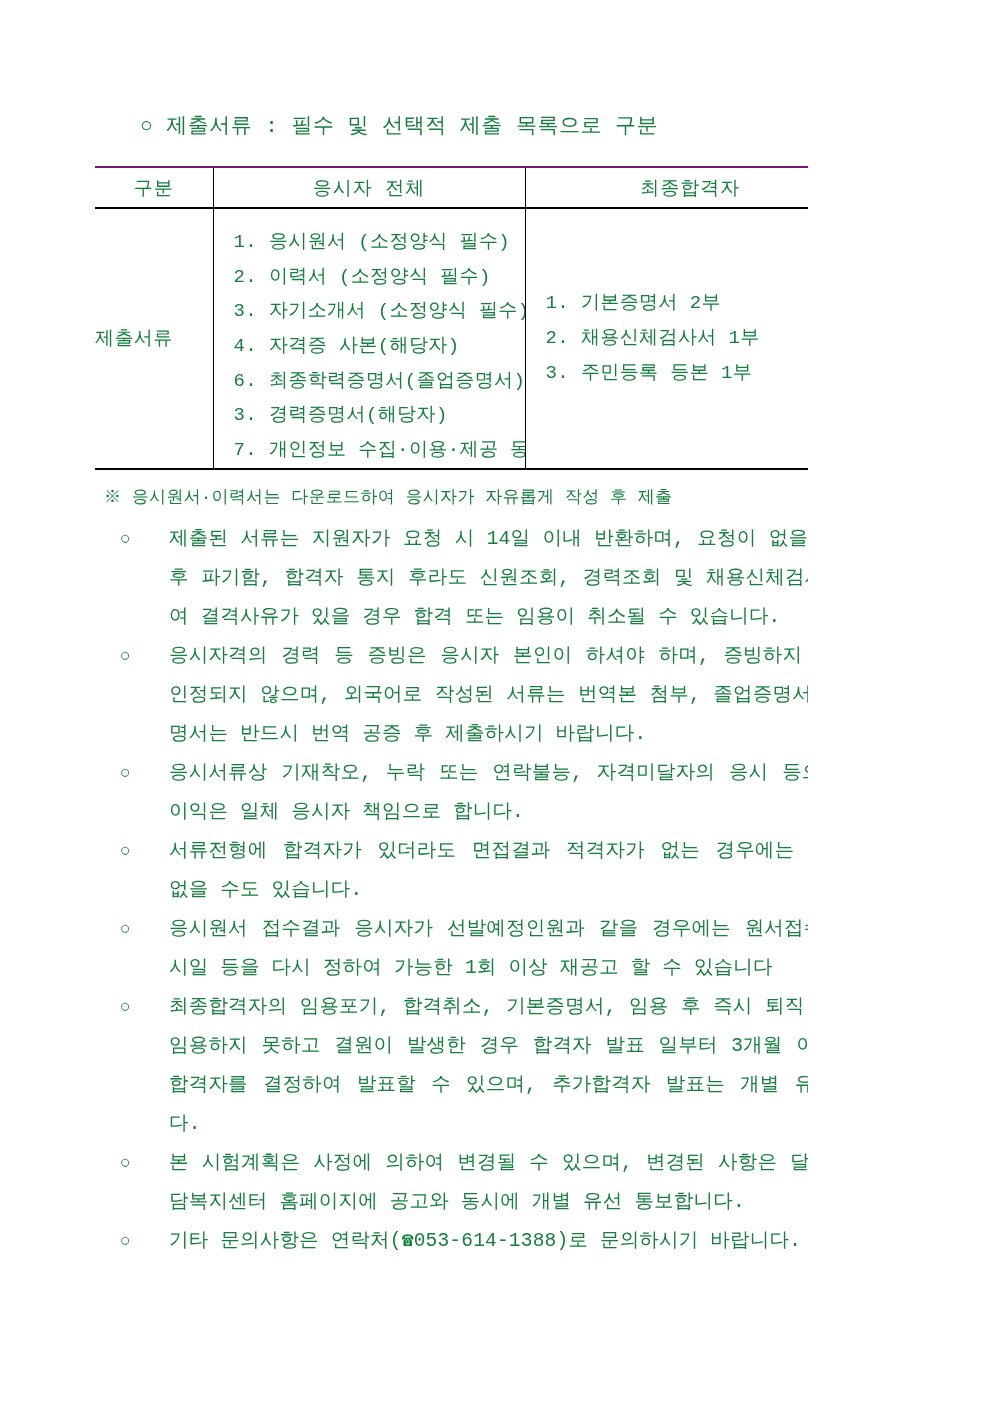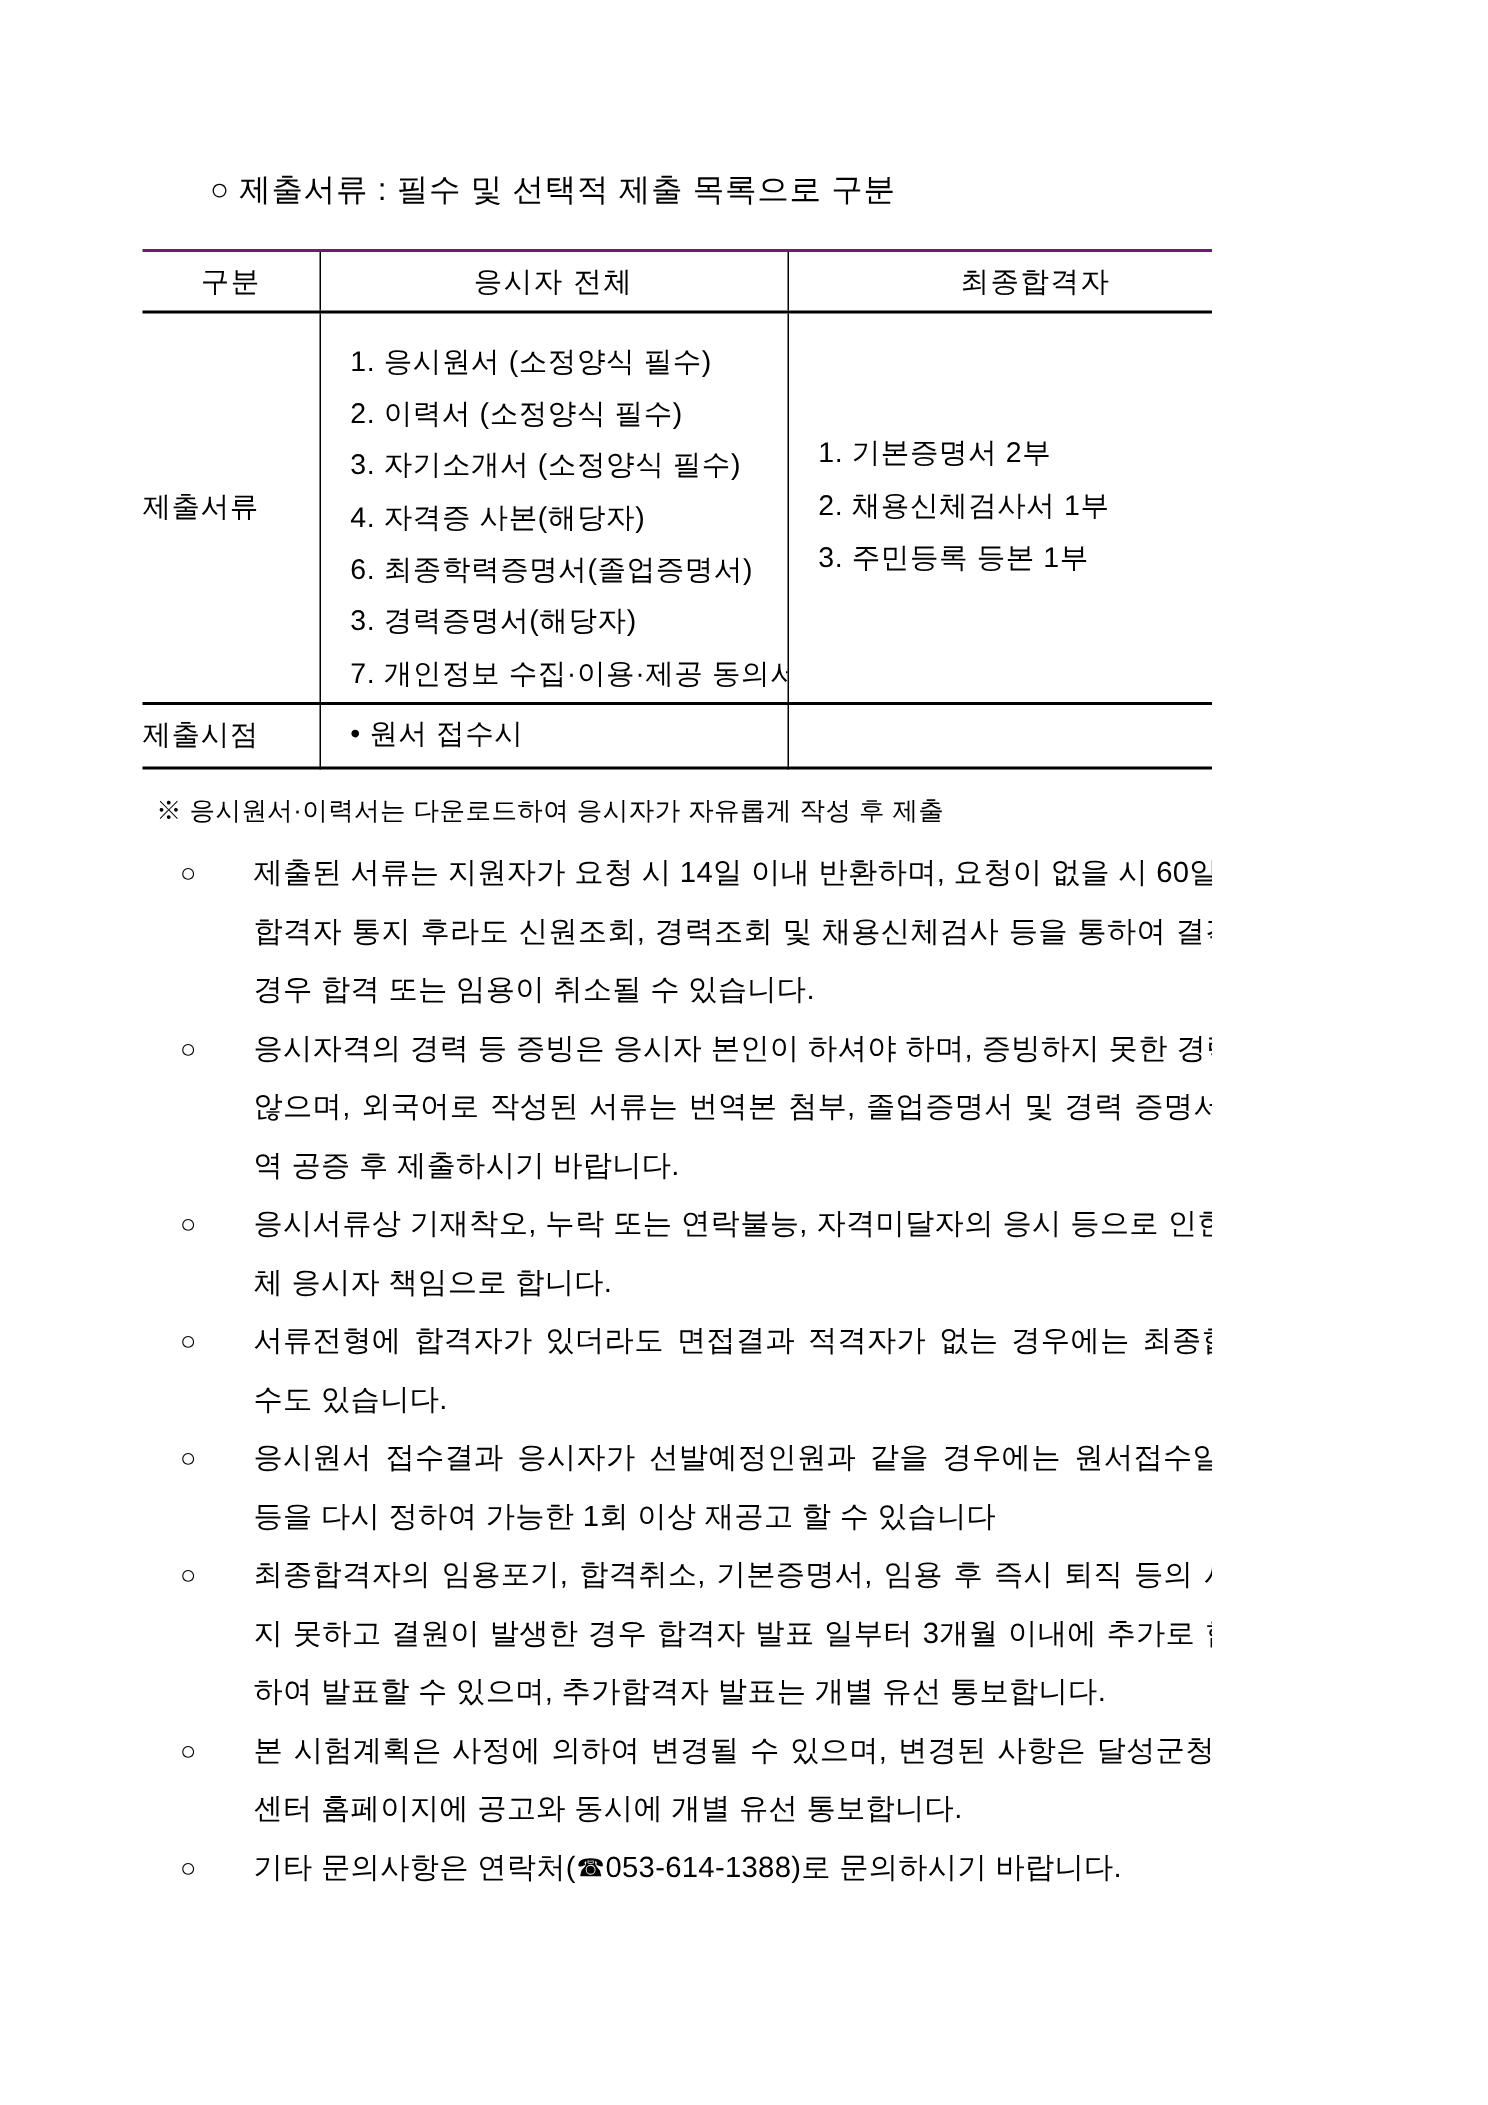--- a/index.html
+++ b/index.html
@@ -5,22 +5,22 @@
   html, body {
     margin: 0;
     padding: 0;
     background: #ffffff;
   }
   .page {
     position: relative;
     width: 808px;
     min-height: 1403px;
     background: #ffffff;
-    color: #000000;
-    font-family: Liberation Sans, sans-serif;
+    color: #15803d;
+    font-family: Liberation Mono, monospace;
     overflow: hidden;
   }
   
   .intro {
     margin: 112px 0 0 140px;
     font-size: 21px;
     line-height: 30px;
     letter-spacing: 0.5px;
     white-space: nowrap;
   }
@@ -133,27 +133,20 @@
           <div class="cell-line">6. 최종학력증명서(졸업증명서)</div>
           <div class="cell-line">3. 경력증명서(해당자)</div>
           <div class="cell-line">7. 개인정보 수집·이용·제공 동의서</div>
         </td>
         <td class="sep">
           <div class="cell-line">1. 기본증명서 2부</div>
           <div class="cell-line">2. 채용신체검사서 1부</div>
           <div class="cell-line">3. 주민등록 등본 1부</div>
         </td>
       </tr>
-      <tr class="row2">
-        <td class="rowlabel">제출시점</td>
-        <td class="sep">
-          <div class="cell-line">• 원서 접수시</div>
-        </td>
-        <td class="sep"></td>
-      </tr>
     </tbody>
   </table>
 
   <div class="footnote">※ 응시원서·이력서는 다운로드하여 응시자가 자유롭게 작성 후 제출</div>
 
 
   <div class="bullets">
     <div class="bullet">
       <span class="marker">○</span>
       <span class="btext">제출된 서류는 지원자가 요청 시 14일 이내 반환하며, 요청이 없을 시 60일 이후 파기함, 합격자 통지 후라도 신원조회, 경력조회 및 채용신체검사 등을 통하여 결격사유가 있을 경우 합격 또는 임용이 취소될 수 있습니다.</span>

